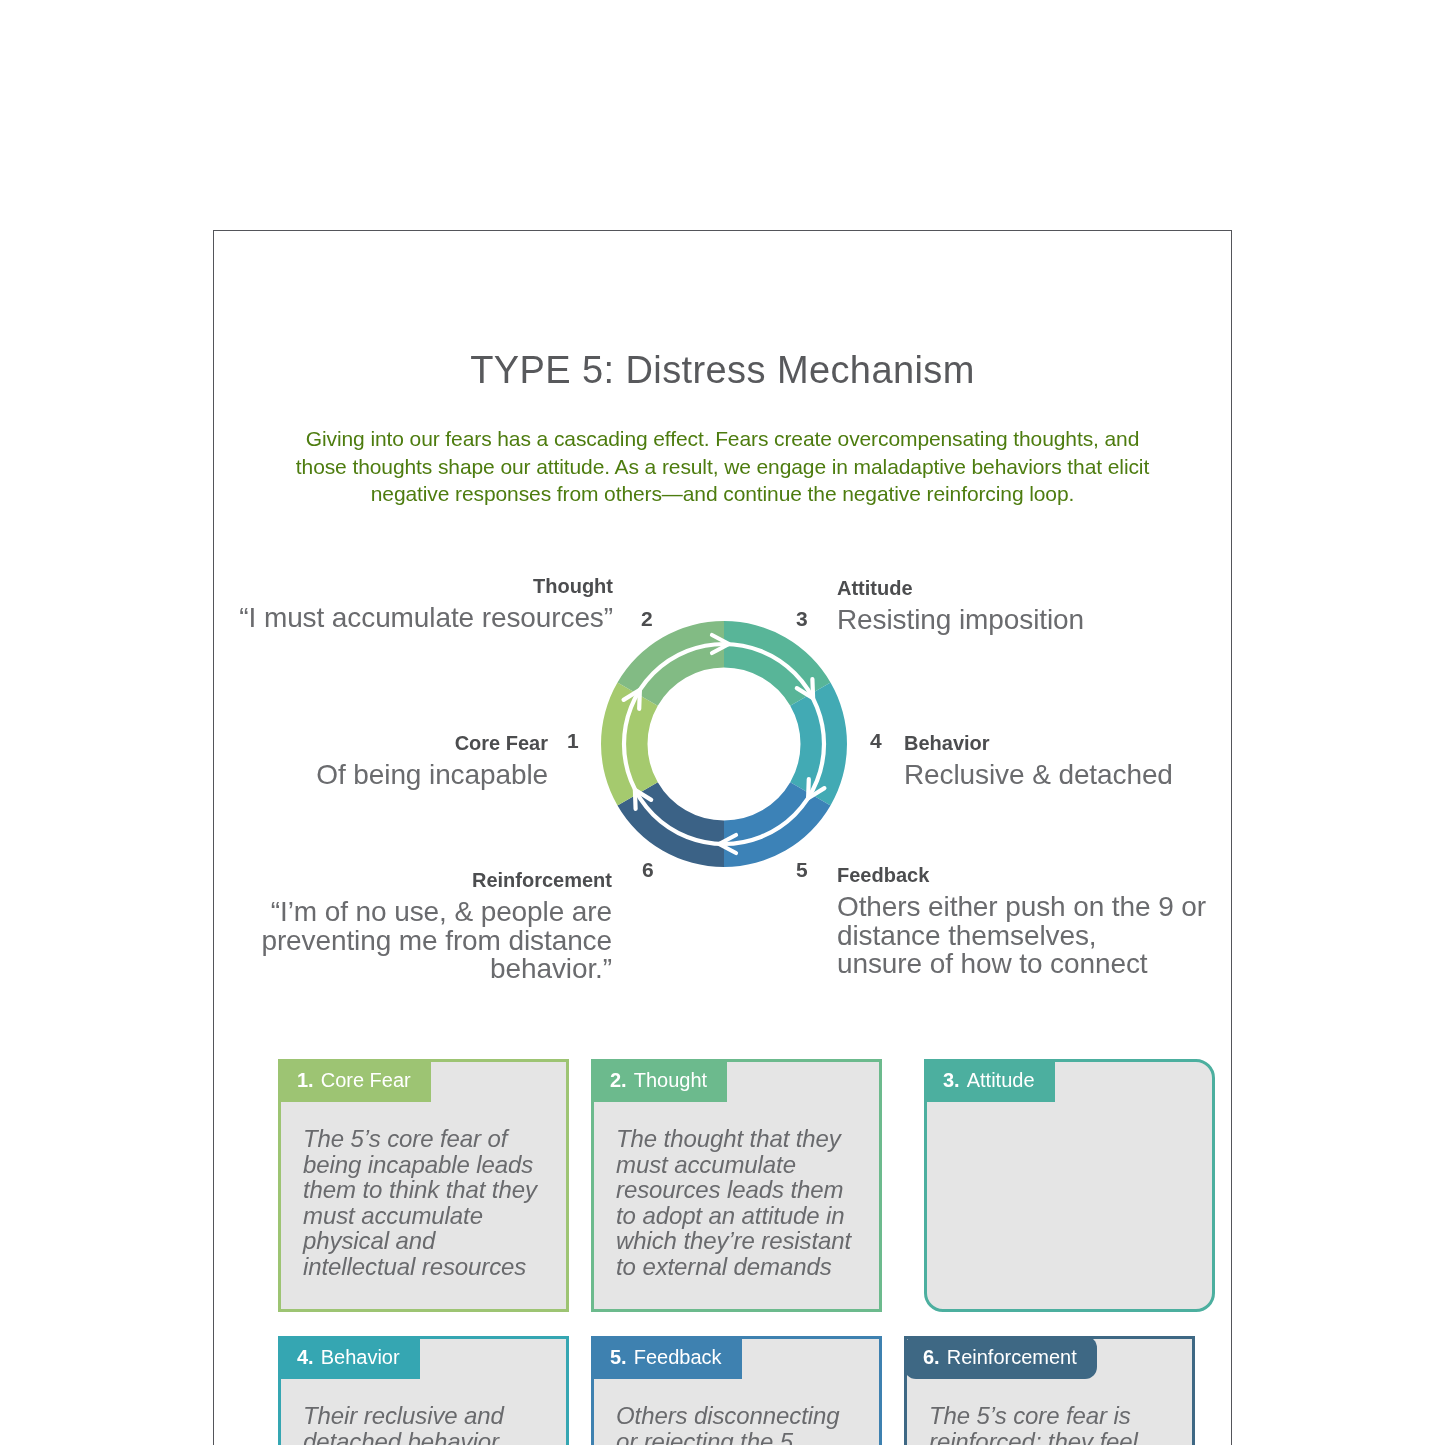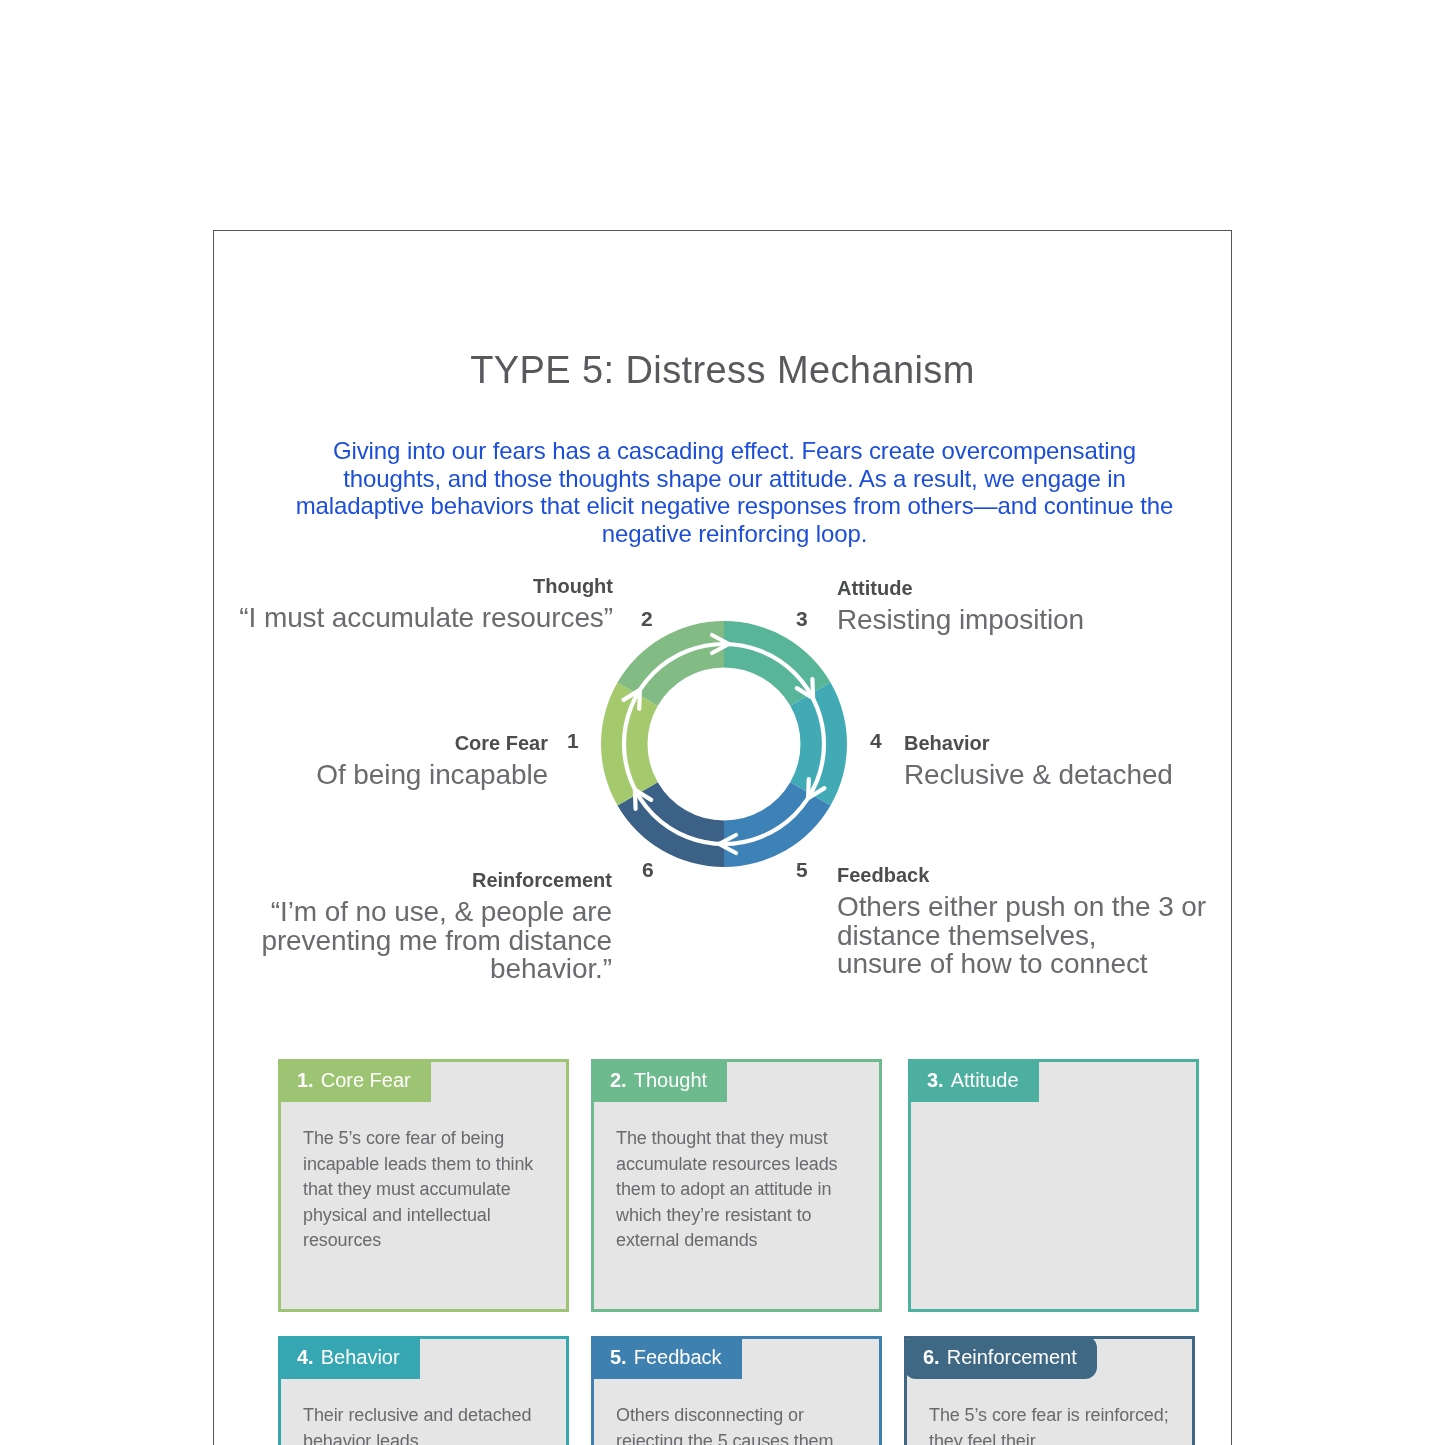--- a/index.html
+++ b/index.html
@@ -10,22 +10,22 @@
   .frame{
     position:absolute;left:213px;top:230px;width:1017px;height:1290px;
     border:1.5px solid #54555A;background:#fff;
   }
   .title{
     position:absolute;top:118px;left:0;width:100%;text-align:center;
     font-size:38px;font-weight:400;color:#58595C;letter-spacing:.4px;margin:0;
   }
   .intro{
     position:absolute;top:194px;left:50%;transform:translateX(-50%);
-    width:884px;text-align:center;font-size:24px;line-height:27.5px;
-    color:#1d4ed8;margin:12px;letter-spacing:-0.1px;
+    width:884px;text-align:center;font-size:21px;line-height:27.5px;
+    color:#4d7c0f;margin:0;letter-spacing:-0.1px;
   }
   .donut-svg{position:absolute;left:387px;top:390px;width:246px;height:246px;}
   .num{
     position:absolute;font-size:21px;font-weight:700;color:#4C4D4F;line-height:22px;
   }
   .dlabel{position:absolute;}
   .dlabel .dh{
     font-size:20px;font-weight:700;color:#4C4D4F;line-height:30px;margin:0 0 3px 0;
   }
   .dlabel .dl{font-size:28px;color:#6A6B6E;line-height:28.5px;letter-spacing:-0.1px;}
@@ -34,21 +34,21 @@
     position:absolute;width:285px;background:#e5e5e5;border:3px solid #eab308;
   }
   .badge{
     position:absolute;top:-3px;left:-3px;height:43px;line-height:43px;
     padding:0 20px 0 19px;color:#fff;font-size:20px;white-space:nowrap;
   }
   .badge b{font-weight:700;}
   .badge .bl{margin-left:7px;font-weight:400;}
   .card-body{
     position:absolute;left:22px;top:64px;width:243px;
-    font-size:18px;line-height:25.5px;color:#696A6D;letter-spacing:-0.1px;
+    font-size:24px;line-height:25.5px;color:#696A6D;letter-spacing:-0.1px;font-style:italic;
   }
 </style>
 </head>
 <body>
 
 <div class="frame">
 
   <h1 class="title">TYPE 5: Distress Mechanism</h1>
 
   <p class="intro">Giving into our fears has a cascading effect. Fears create overcompensating thoughts, and those thoughts shape our attitude. As a result, we engage in maladaptive behaviors that elicit negative responses from others—and continue the negative reinforcing loop.</p>
@@ -114,40 +114,40 @@
 
   <div class="dlabel ra" style="top:634px;right:619px;">
     <div class="dh">Reinforcement</div>
     <div class="dl">“I’m of no use, &amp; people are</div>
     <div class="dl">preventing me from distance</div>
     <div class="dl">behavior.”</div>
   </div>
 
   <div class="dlabel" style="top:629px;left:623px;">
     <div class="dh">Feedback</div>
-    <div class="dl">Others either push on the 3 or</div>
+    <div class="dl">Others either push on the 9 or</div>
     <div class="dl">distance themselves,</div>
     <div class="dl">unsure of how to connect</div>
   </div>
 
   <div class="card" style="left: 64px; top: 828px; height: 247px; border-color: rgb(157, 196, 115);">
     <div class="badge" style="background: rgb(157, 196, 115);">
       <b>1.</b><span class="bl">Core Fear</span>
     </div>
     <div class="card-body">The 5’s core fear of being incapable leads them to think that they must accumulate physical and intellectual resources</div>
   </div>
 
   <div class="card" style="left: 377px; top: 828px; height: 247px; border-color: rgb(108, 186, 141);">
     <div class="badge" style="background: rgb(108, 186, 141);">
       <b>2.</b><span class="bl">Thought</span>
     </div>
     <div class="card-body">The thought that they must accumulate resources leads them to adopt an attitude in which they’re resistant to external demands</div>
   </div>
 
-  <div class="card" style="left: 694px; top: 828px; height: 247px; border-color: rgb(76, 175, 159);">
+  <div class="card" style="left: 710px; top: 828px; height: 247px; border-color: rgb(76, 175, 159); border-radius: 19px;">
     <div class="badge" style="background: rgb(76, 175, 159);">
       <b>3.</b><span class="bl">Attitude</span>
     </div>
   </div>
 
   <div class="card" style="left: 64px; top: 1105px; height: 250px; border-color: rgb(53, 166, 178);">
     <div class="badge" style="background: rgb(53, 166, 178);">
       <b>4.</b><span class="bl">Behavior</span>
     </div>
     <div class="card-body">Their reclusive and detached behavior leads</div>

